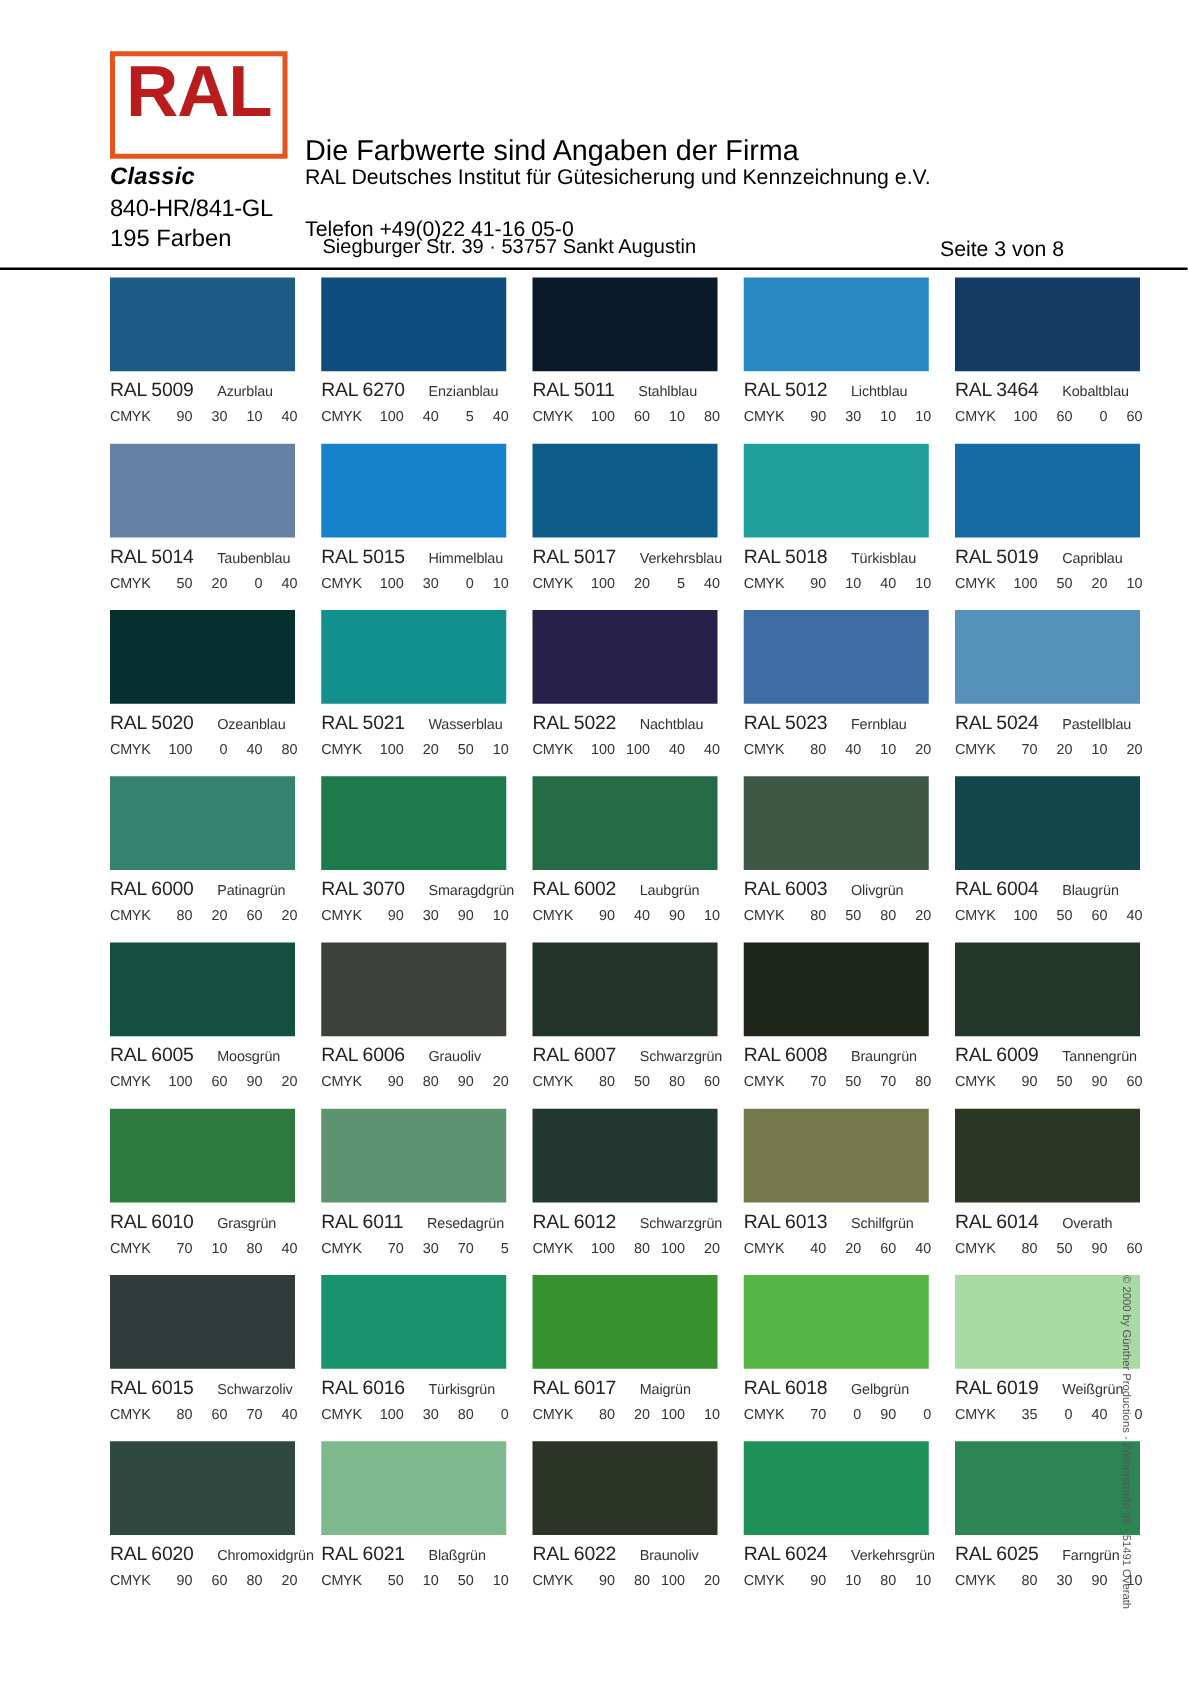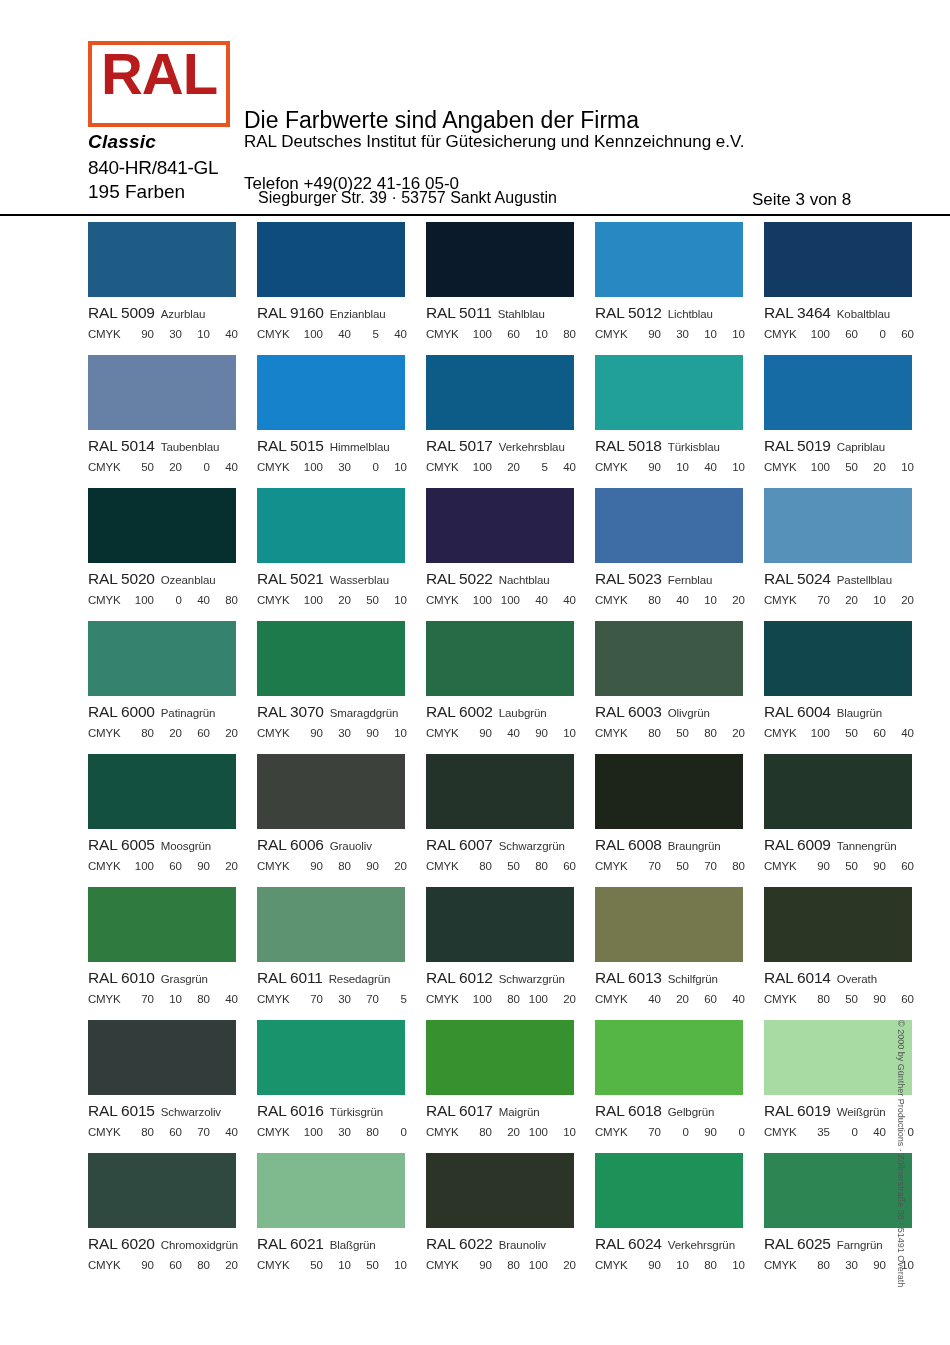--- a/index.html
+++ b/index.html
@@ -164,21 +164,21 @@
     line-height: 1;
   }
   .ral-code {
     font-size: 15.5px;
     color: #222;
     letter-spacing: -0.2px;
   }
   .ral-name {
     font-size: 11.5px;
     color: #333;
-    margin-left: 6px;
+    margin-left: 19px;
     letter-spacing: -0.1px;
   }
   .cmyk-row {
     margin-top: 7px;
     white-space: nowrap;
     font-size: 11.5px;
     color: #333;
     display: flex;
     width: 152px;
   }
@@ -234,21 +234,21 @@
         <div class="cmyk-row">
           <span class="cmyk-label">CMYK</span>
           <span class="cmyk-val">90</span>
           <span class="cmyk-val">30</span>
           <span class="cmyk-val">10</span>
           <span class="cmyk-val">40</span>
         </div>
       </div>
       <div class="swatch-cell">
         <div class="swatch-color" style="background: rgb(14, 76, 126);"></div>
-        <div class="swatch-name-row"><span class="ral-code">RAL 9160</span><span class="ral-name">Enzianblau</span></div>
+        <div class="swatch-name-row"><span class="ral-code">RAL 6270</span><span class="ral-name">Enzianblau</span></div>
         <div class="cmyk-row">
           <span class="cmyk-label">CMYK</span>
           <span class="cmyk-val">100</span>
           <span class="cmyk-val">40</span>
           <span class="cmyk-val">5</span>
           <span class="cmyk-val">40</span>
         </div>
       </div>
       <div class="swatch-cell">
         <div class="swatch-color" style="background: rgb(11, 26, 42);"></div>

